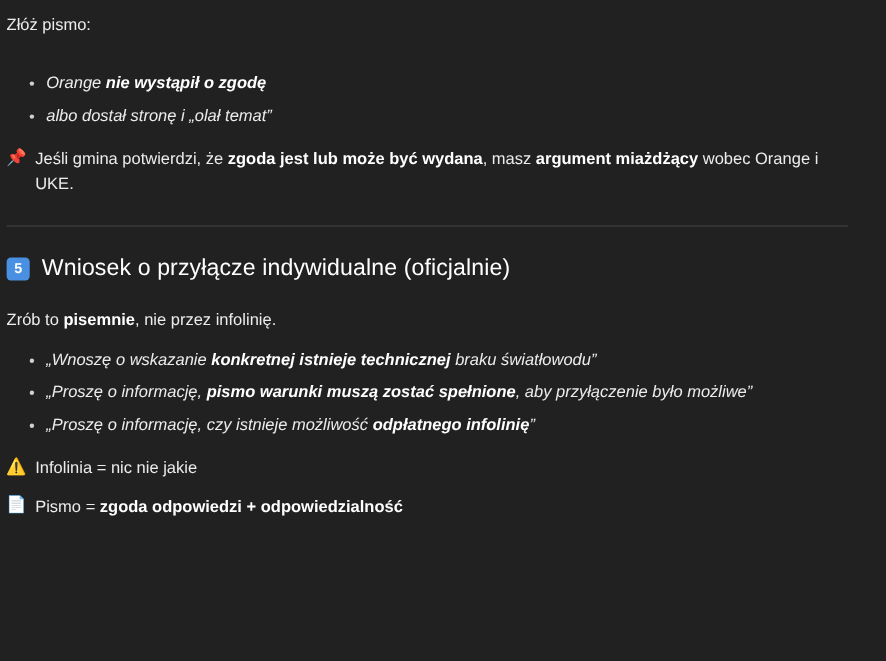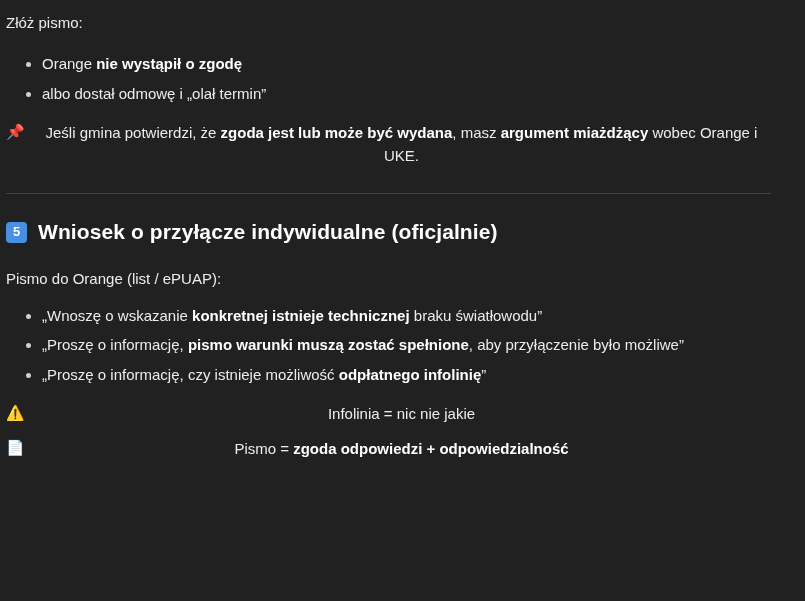--- a/index.html
+++ b/index.html
@@ -20,47 +20,48 @@
     width: 805px;
     height: 601px;
     box-sizing: border-box;
     padding: 6px 34px 0 6px;
     position: relative;
   }
   .para {
     margin: 0 0 14px 0;
   }
   .lead {
-    margin: 5px 0 18px 0;
+    margin: 5px 0 30px 0;
   }
   .quote {
     border-left: 3px solid #4a4a4a;
     padding: 2px 0 2px 16px;
     margin: 0 0 24px 0;
     color: #e6e6e6;
   }
   ul.bullets {
     margin: 0 0 16px 0;
     padding-left: 36px;
     list-style: disc;
+    font-style: italic;
   }
   ul.bullets li {
     margin: 0 0 6px 0;
   }
   ul.bullets li::marker {
     color: #d0d0d0;
   }
   b, strong { font-weight: bold; color: #ffffff; }
   .note-line {
     display: flex;
     align-items: flex-start;
     gap: 9px;
     margin: 0 0 14px 0;
   }
-  .note-line .txt { flex: 1; text-align: center; }
+  .note-line .txt { flex: 1; }
   .emoji {
     font-size: 15px;
     line-height: 1.5;
     flex: 0 0 auto;
     width: 17px;
     text-align: center;
   }
   .divider {
     border: none;
     border-top: 1px solid #424242;
@@ -80,57 +81,57 @@
     color: #ffffff;
     font-size: 13px;
     font-weight: bold;
     display: flex;
     align-items: center;
     justify-content: center;
     flex: 0 0 auto;
   }
   .h2 .h2text {
     font-size: 21px;
-    font-weight: bold;
+    font-weight: normal;
     color: #ffffff;
     letter-spacing: 0.1px;
   }
   .pin { color: #e5534b; }
   .warn { color: #e5a30a; }
   .doc { color: #9fc6e8; }
   .tight { margin-bottom: 12px; }
 </style>
 </head>
 <body>
 
 <div class="page">
 
   <p class="lead">Złóż pismo:</p>
 
 
 
   <ul class="bullets">
     <li><span>Orange </span><b>nie wystąpił o zgodę</b></li>
-    <li><span>albo dostał odmowę i „olał termin”</span></li>
+    <li><span>albo dostał stronę i „olał temat”</span></li>
   </ul>
 
   <div class="note-line">
     <span class="emoji pin">📌</span>
     <span class="txt"><span>Jeśli gmina potwierdzi, że </span><b>zgoda jest lub może być wydana</b><span>, masz </span><b>argument miażdżący</b><span> wobec Orange i UKE.</span></span>
   </div>
 
   <hr class="divider">
 
   <div class="h2">
     <span class="numbox">5</span>
     <span class="h2text">Wniosek o przyłącze indywidualne (oficjalnie)</span>
   </div>
 
+  <p class="para"><span>Zrób to </span><b>pisemnie</b><span>, nie przez infolinię.</span></p>
 
-  <p class="para">Pismo do Orange (list / ePUAP):</p>
 
   <ul class="bullets">
     <li><span>„Wnoszę o wskazanie </span><b>konkretnej istnieje technicznej</b><span> braku światłowodu”</span></li>
     <li><span>„Proszę o informację, </span><b>pismo warunki muszą zostać spełnione</b><span>, aby przyłączenie było możliwe”</span></li>
     <li><span>„Proszę o informację, czy istnieje możliwość </span><b>odpłatnego infolinię</b><span>”</span></li>
   </ul>
 
   <div class="note-line tight">
     <span class="emoji warn">⚠️</span>
     <span class="txt"><span>Infolinia = nic nie jakie</span></span>

